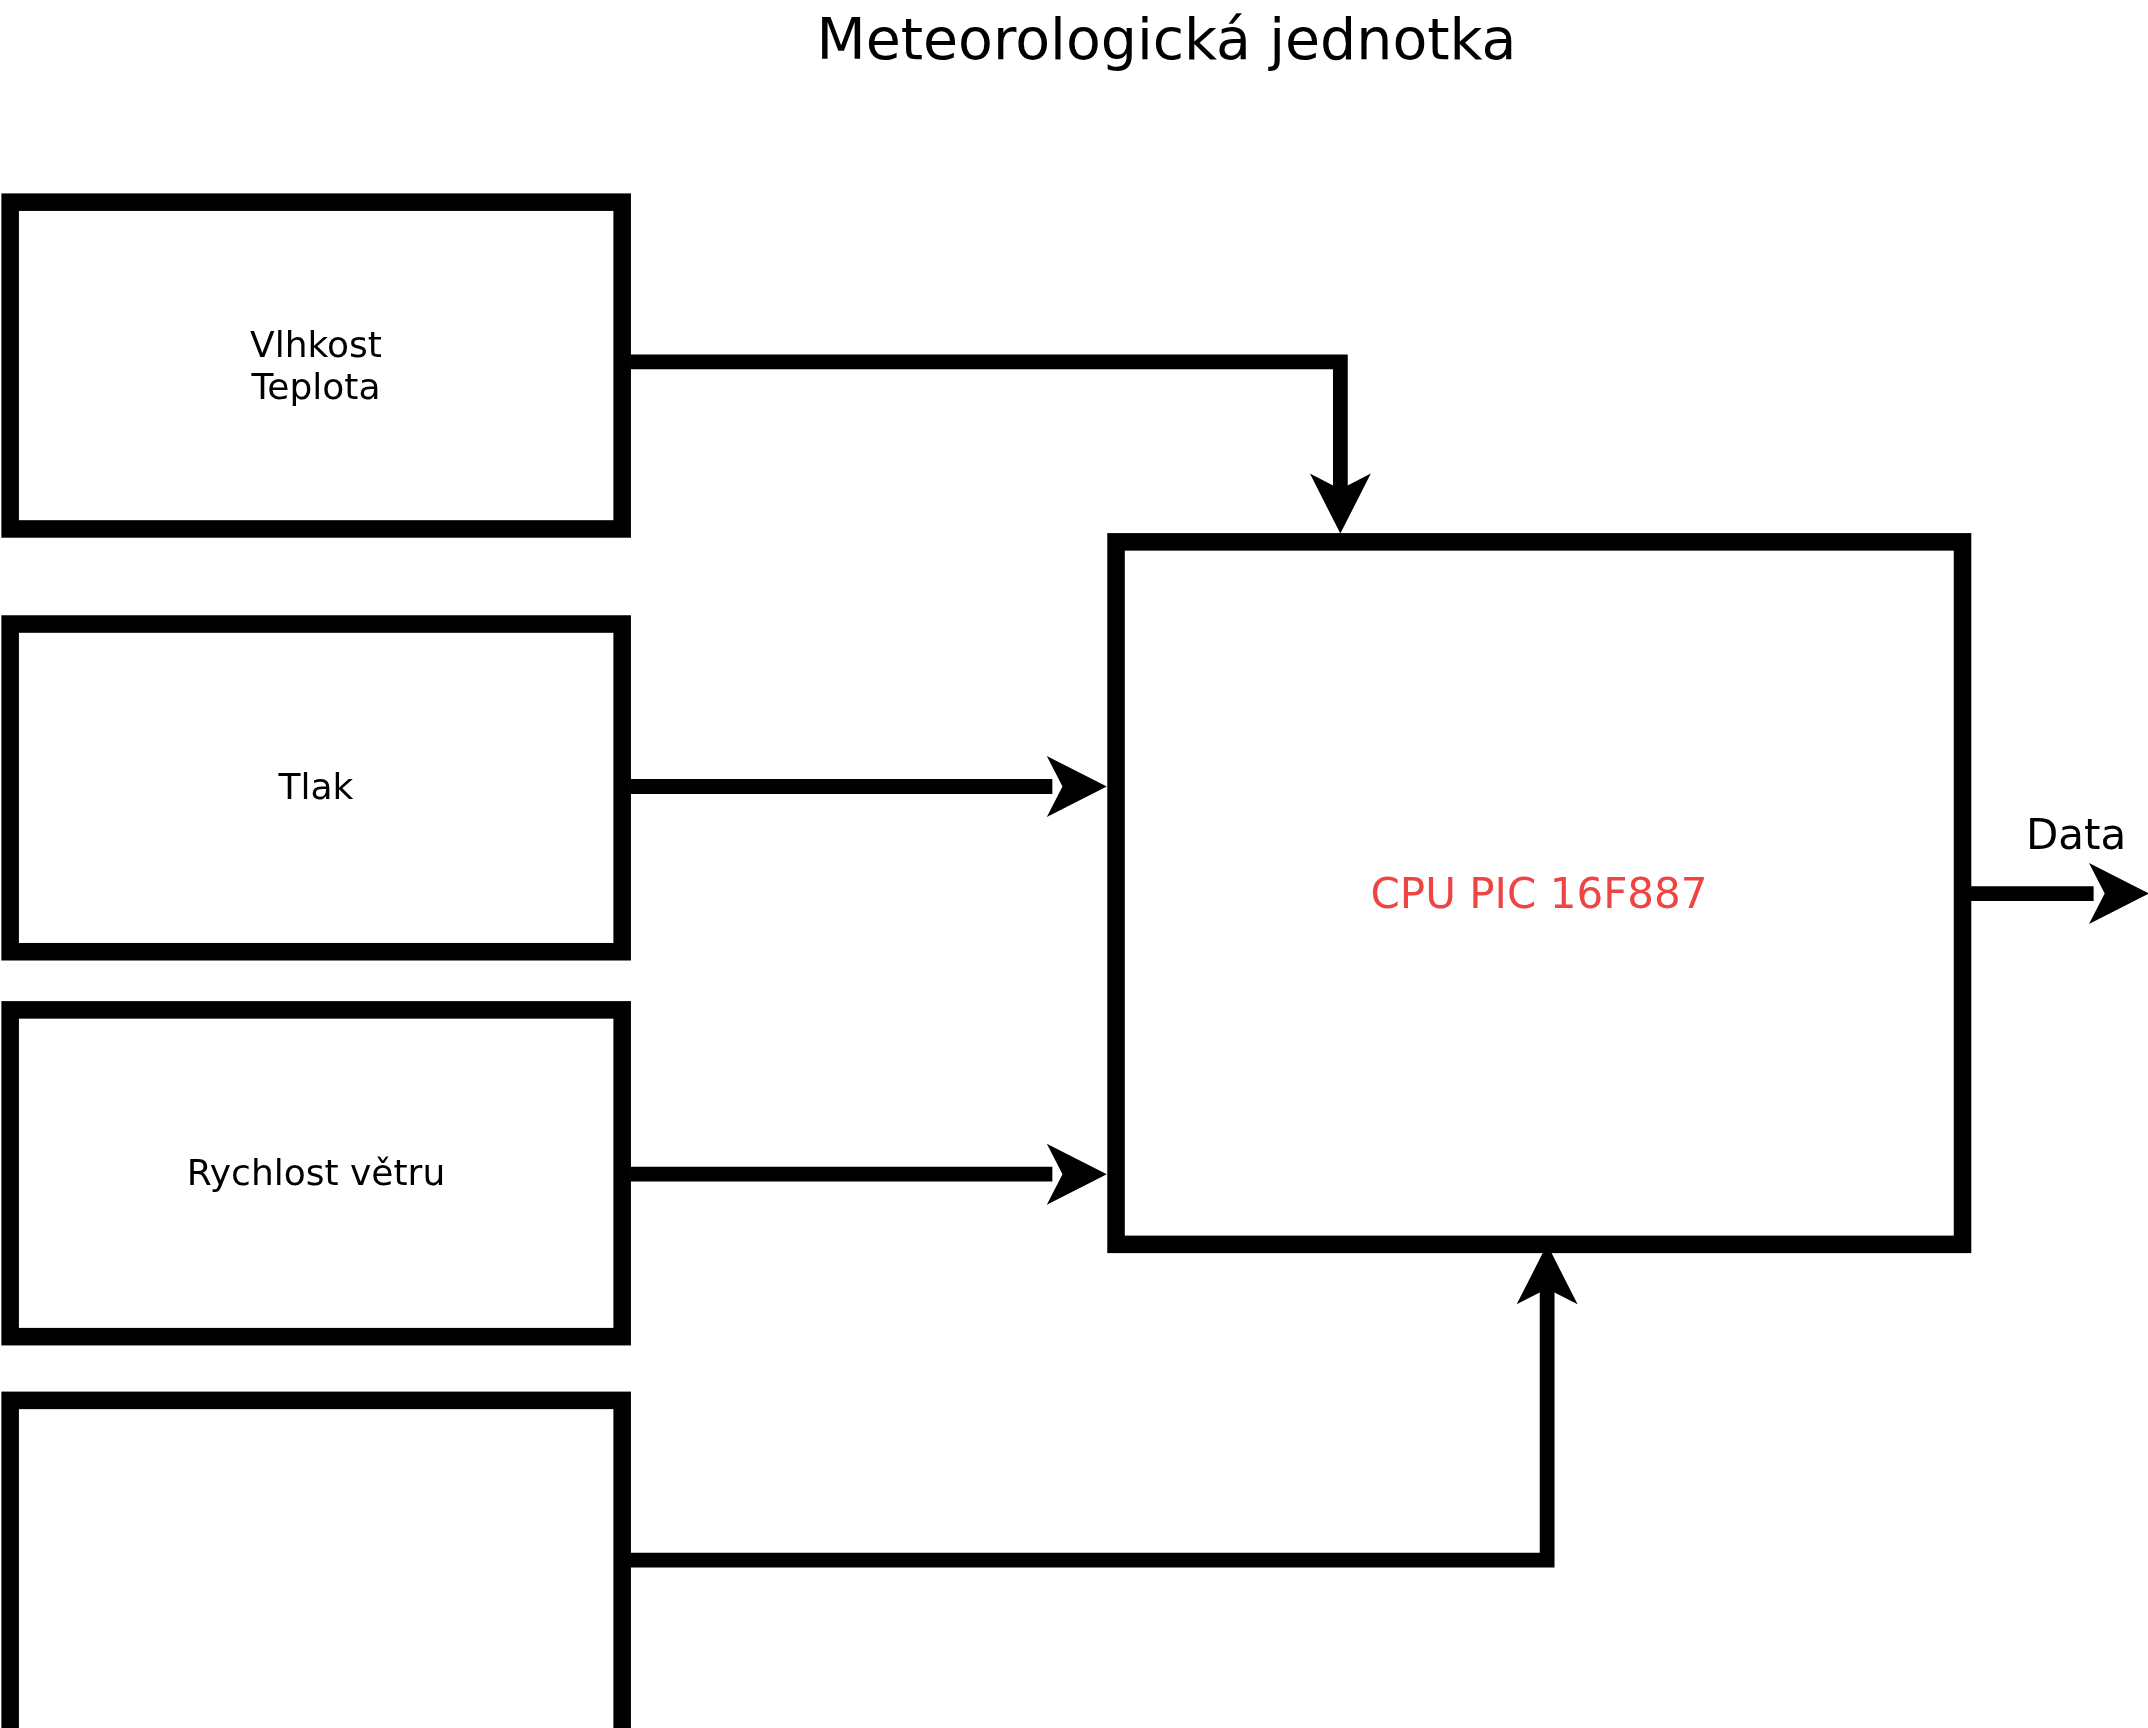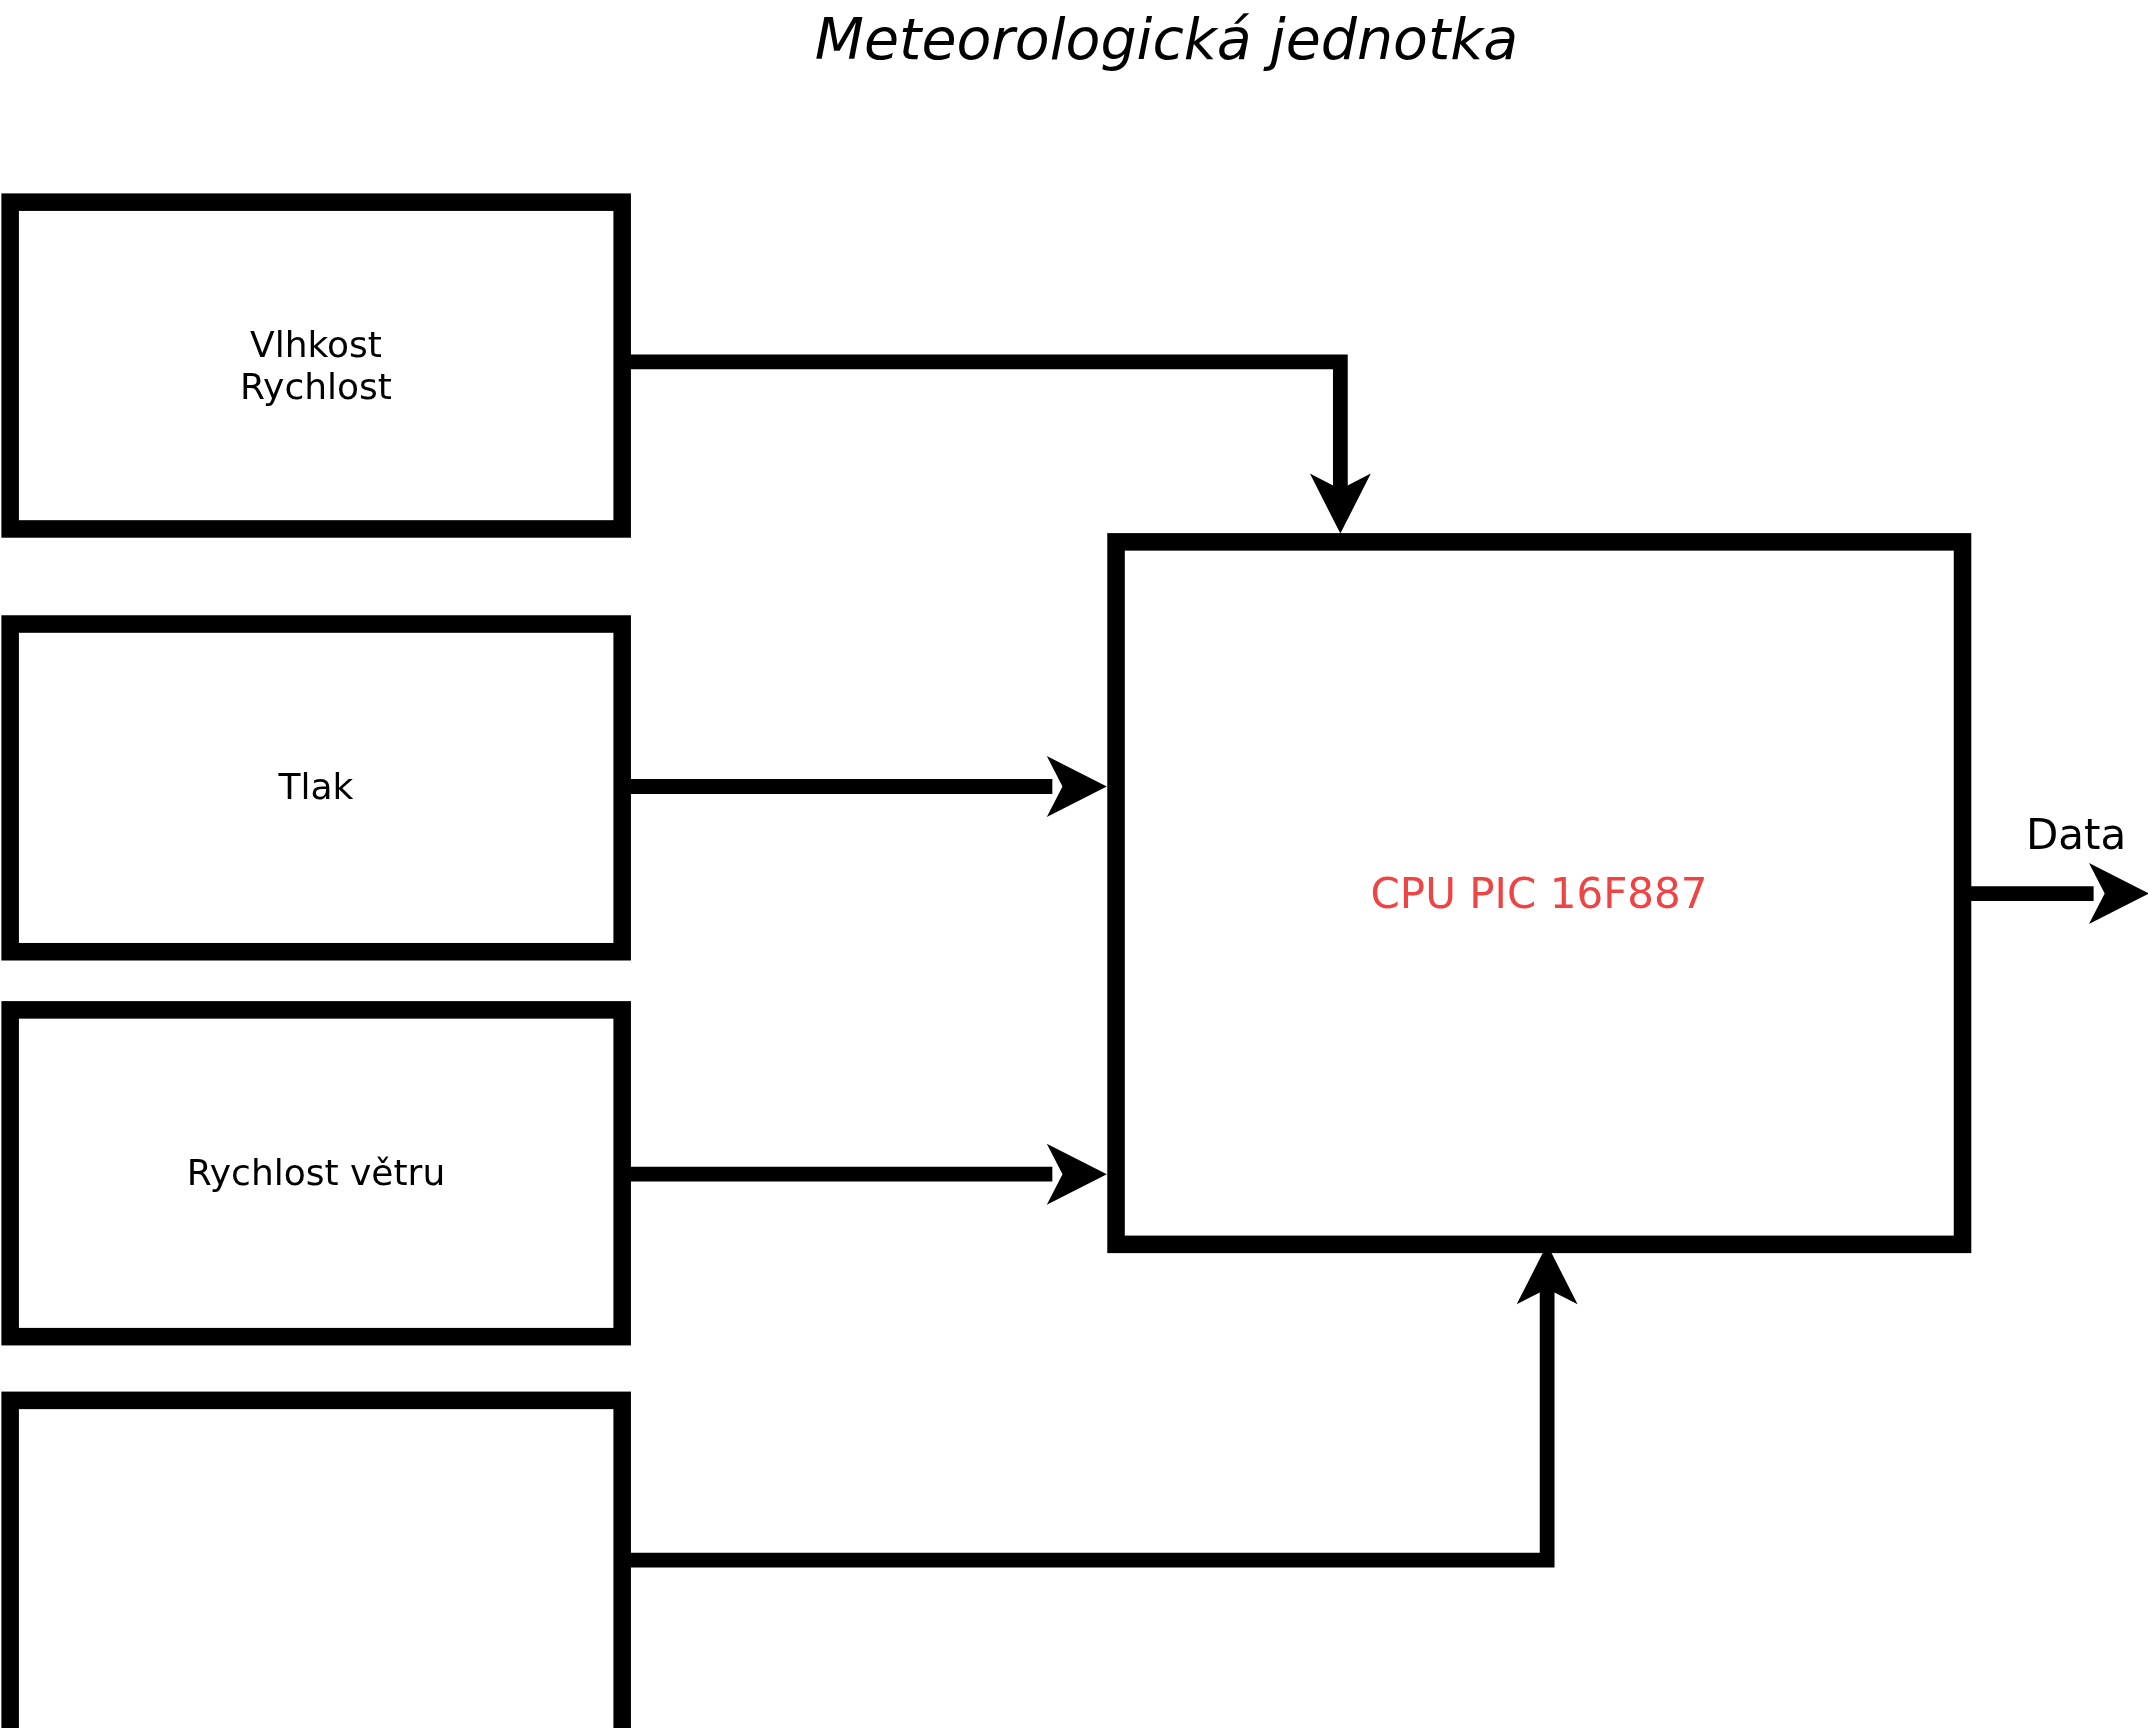--- a/index.html
+++ b/index.html
@@ -30,21 +30,20 @@
     text-align: center;
     font-size: 57px;
     color: #000000;
     letter-spacing: 0px;
     white-space: nowrap;
     pointer-events: none;
   }
   .title-text-inner {
     display: inline-block;
     transform: translateX(92px);
-    font-style: italic;
   }
   .block-label {
     position: absolute;
     text-align: center;
     font-size: 36px;
     line-height: 1.18;
     color: #000000;
     white-space: pre;
     pointer-events: none;
   }
@@ -108,21 +107,21 @@
     </g>
 
   </svg>
 
   <div class="title-text">
     <span class="title-text-inner">Meteorologická jednotka</span>
   </div>
 
   <div class="block-label" style="left:10px; top:208px; width:612px; height:316px; display:flex; flex-direction:column; align-items:center; justify-content:center;">
     <span>Vlhkost</span>
-    <span>Rychlost</span>
+    <span>Teplota</span>
   </div>
 
   <div class="block-label" style="left:10px; top:1015px; width:612px; height:316px; display:flex; align-items:center; justify-content:center;">
     <span>Rychlost větru</span>
   </div>
 
   <div class="block-label" style="left:10px; top:629px; width:612px; height:316px; display:flex; align-items:center; justify-content:center;">
     <span>Tlak</span>
   </div>
 

